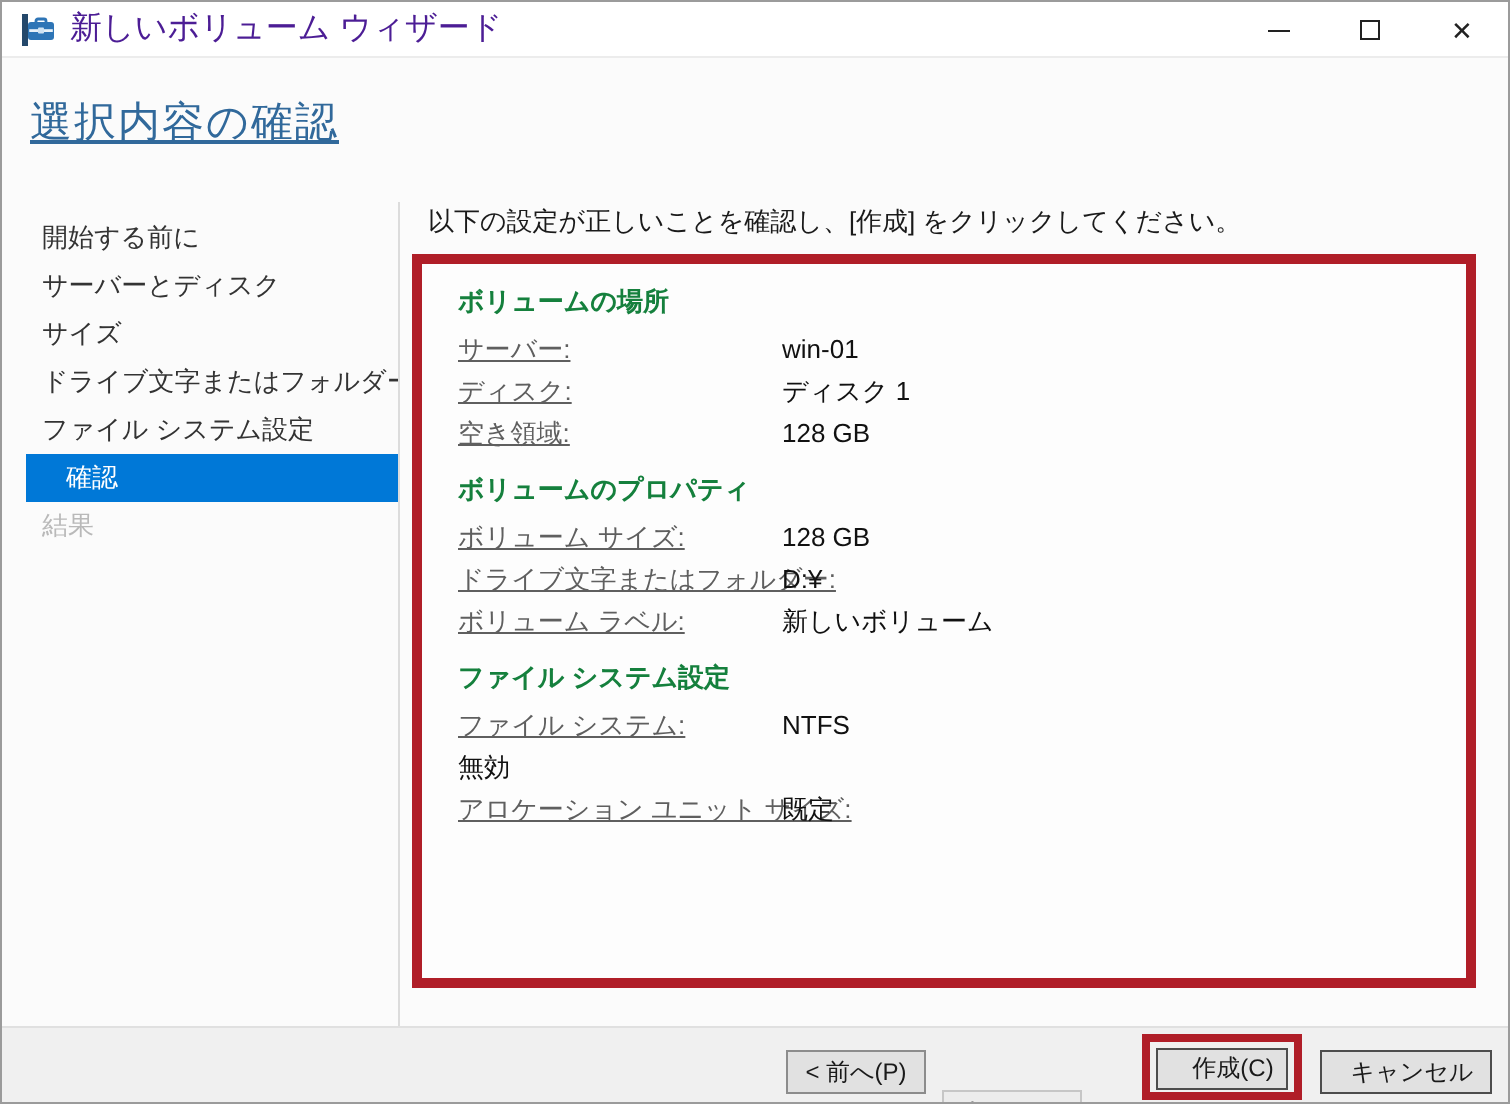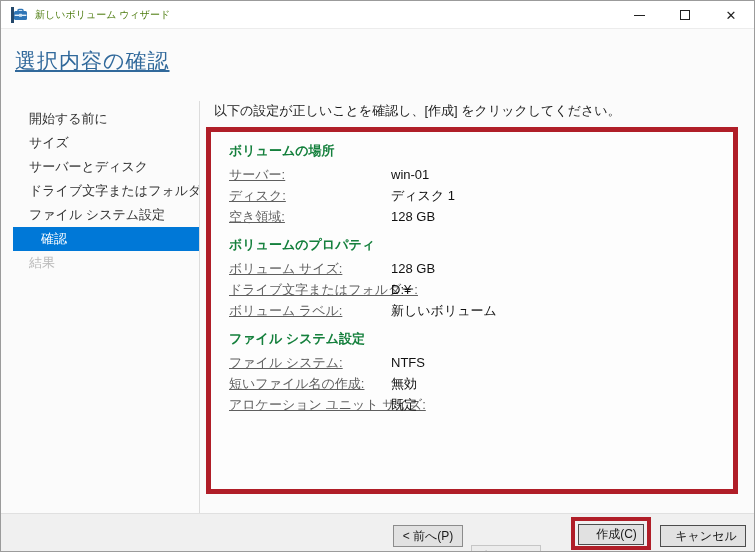--- a/index.html
+++ b/index.html
@@ -16,21 +16,21 @@
 
   
   .titlebar {
     position: absolute; left: 0; top: 0; width: 100%; height: 28px;
     background: #ffffff;
     border-bottom: 1px solid #ececec;
     display: flex; align-items: center;
   }
   .app-icon { width: 16px; height: 16px; margin-left: 10px; flex: 0 0 auto; }
   .window-title {
-    margin-left: 8px; font-size: 10px; color: #4d7c0f;
+    margin-left: 8px; font-size: 16px; color: #4c1d95;
     white-space: nowrap;
   }
   .titlebar-controls {
     position: absolute; right: 0; top: 0; height: 28px;
     display: flex;
   }
   .tb-btn {
     width: 46px; height: 28px;
     display: flex; align-items: center; justify-content: center;
     color: #222; cursor: default;
@@ -44,21 +44,21 @@
     position: absolute; left: 14px; top: 46px;
     font-size: 21px; font-weight: 400; color: #31699b;
     letter-spacing: 1px;
     text-decoration: underline;
   }
 
   
   .sidebar { position: absolute; left: 0; top: 106px; width: 198px; }
   .side-item {
     height: 24px; line-height: 24px;
-    padding-left: 28px;
+    padding-left: 20px;
     font-size: 13px; color: #333333;
     white-space: nowrap; overflow: hidden;
     cursor: default;
   }
   .side-item.selected {
     margin-left: 12px; width: 186px;
     background: #0078d7; color: #ffffff;
   }
   .side-item.disabled { color: #b9b9b9; }
   .v-divider {
@@ -136,22 +136,22 @@
       <div class="tb-btn">
           <span class="glyph-close">✕</span>
         </div>
     </div>
   </div>
 
   <div class="page-title">選択内容の確認</div>
 
   <div class="sidebar">
     <div class="side-item">開始する前に</div>
+    <div class="side-item">サーバーとディスク</div>
     <div class="side-item">サイズ</div>
-    <div class="side-item">サーバーとディスク</div>
     <div class="side-item">ドライブ文字またはフォルダー</div>
     <div class="side-item">ファイル システム設定</div>
     <div class="side-item selected">確認</div>
     <div class="side-item disabled">結果</div>
   </div>
   <div class="v-divider"></div>
 
   <div class="instruction">以下の設定が正しいことを確認し、[作成] をクリックしてください。</div>
 
   <div class="annotation-summary"></div>
@@ -188,21 +188,20 @@
     </div>
   </div>
 
   <div class="section section-3">
     <div class="section-title">ファイル システム設定</div>
     <div class="row">
       <span class="row-label">ファイル システム:</span>
       <span class="row-value">NTFS</span>
     </div>
     <div class="row">
-      <span class="row-label">短いファイル名の作成:</span>
       <span class="row-value">無効</span>
     </div>
     <div class="row">
       <span class="row-label">アロケーション ユニット サイズ:</span>
       <span class="row-value">既定</span>
     </div>
   </div>
 
   <div class="footer"></div>
   <button class="btn btn-back">&lt; 前へ(P)</button>

